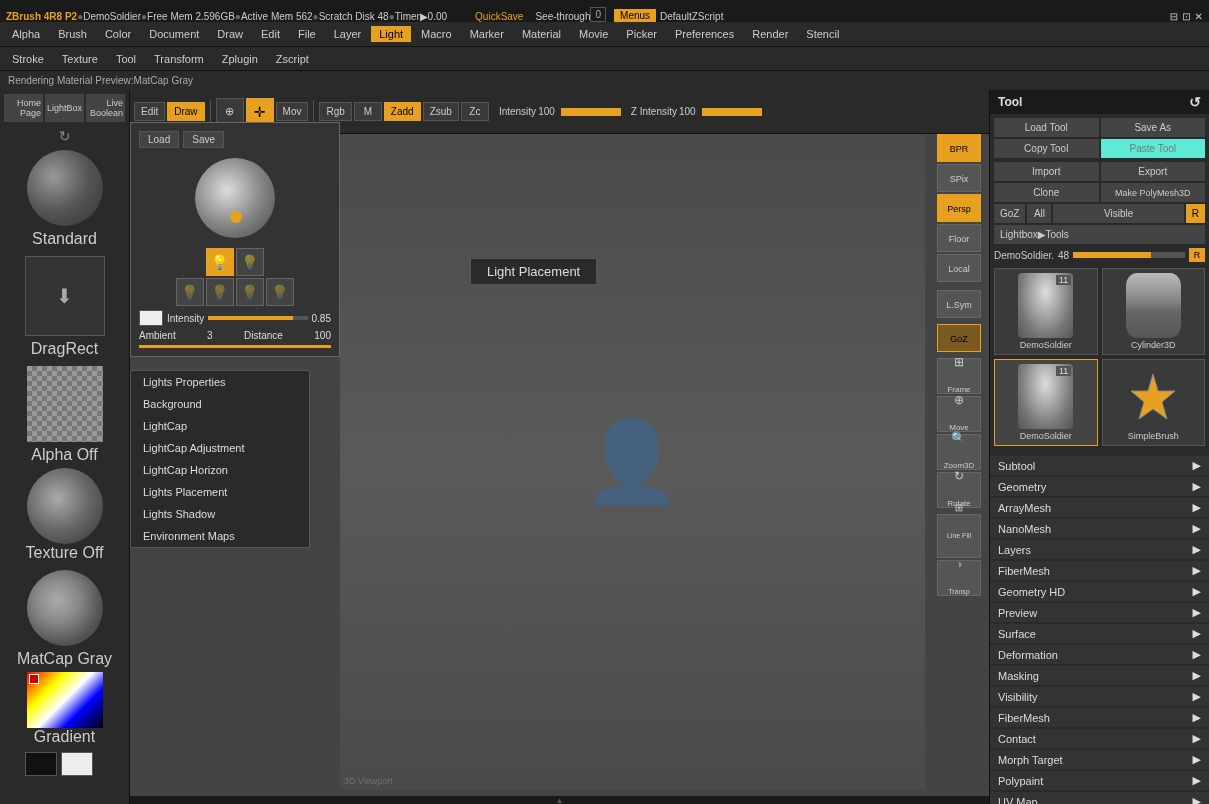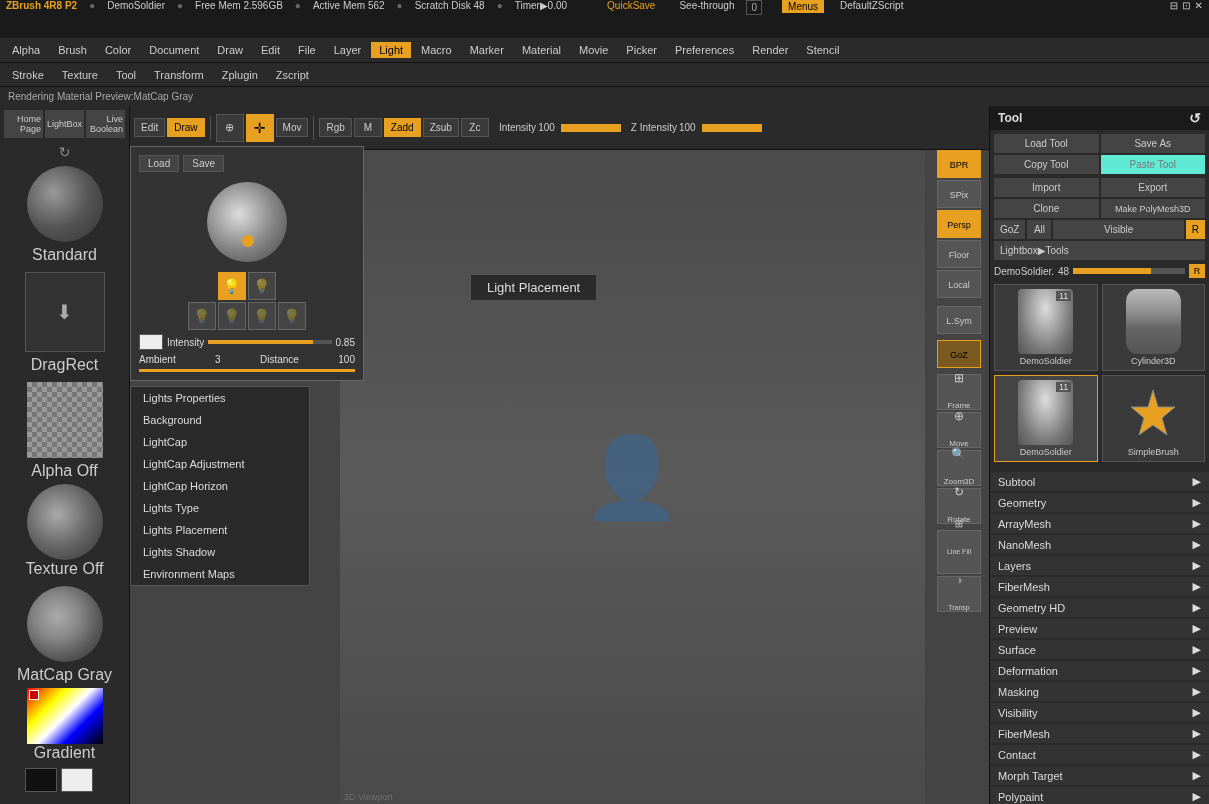--- a/index.html
+++ b/index.html
@@ -1,19 +1,19 @@
 <!DOCTYPE html>
 <html><head>
   <meta charset="utf-8">
   <style>
     * { box-sizing: border-box; margin: 0; padding: 0; }
     body { background: #3a3a3a; font-family: Arial, sans-serif; font-size: 11px; color: #ddd; width: 1209px; height: 804px; overflow: hidden; }
 
     
-    #topbar { background: #1a1a1a; height: 38px; display: flex; align-items: flex-start; padding: 0 6px; gap: 12px; font-size: 10px; color: #aaa; }
+    #topbar { background: #1a1a1a; height: 22px; display: flex; align-items: flex-end; padding: 0 6px; gap: 0; font-size: 10px; color: #aaa; }
     #topbar span { color: #ccc; }
     #topbar .title { color: #e8a020; font-weight: bold; }
     #topbar .sep { color: #666; }
     #topbar .quicksave { color: #e8a020; }
     #topbar .seethrough { border: 1px solid #555; padding: 1px 4px; color: #aaa; }
     #topbar .menus-btn { background: #e8a020; color: #000; padding: 1px 6px; font-weight: normal; }
     #topbar .defaultz { color: #ccc; }
     #topbar .icons { margin-left: auto; display: flex; gap: 4px; align-items: center; }
 
     
@@ -264,21 +264,21 @@
           <div style="width:100%;height:100%;background:#e8a020;"></div>
         </div>
 
       <span style="margin-left:8px;font-size:10px;color:#ccc;">Z Intensity</span>
       <span style="font-size:10px;color:#ccc;margin-right:4px;">100</span>
       <div style="width:60px;height:8px;background:#555;cursor:pointer;">
           <div style="width:100%;height:100%;background:#e8a020;"></div>
         </div>
     </div>
 
-    <div id="light-popup" style="top:40px;left:0px;width:234px;">
+    <div id="light-popup" style="top:32px;left:0px;width:210px;">
       <div class="popup-header">
         <button class="popup-btn">Load</button>
         <button class="popup-btn">Save</button>
       </div>
 
       <div style="display:flex;justify-content:center;margin-bottom:6px;">
         <div class="light-sphere">
           <div class="light-dot"></div>
         </div>
       </div>
@@ -325,21 +325,20 @@
 
       <div style="height:3px;background:#e8a020;margin-top:4px;"></div>
     </div>
 
     <div id="light-menu" style="top:280px;left:0px;">
       <div class="menu-entry">Lights Properties</div>
       <div class="menu-entry">Background</div>
       <div class="menu-entry">LightCap</div>
       <div class="menu-entry">LightCap Adjustment</div>
       <div class="menu-entry">LightCap Horizon</div>
-      <div class="menu-entry">Lights Type</div>
       <div class="menu-entry">Lights Placement</div>
       <div class="menu-entry">Lights Shadow</div>
       <div class="menu-entry">Environment Maps</div>
     </div>
 
     <div id="light-title">
       <span>Light Placement</span>
     </div>
 
     <div id="canvas-right-btns" style="right:8px;top:44px;">

